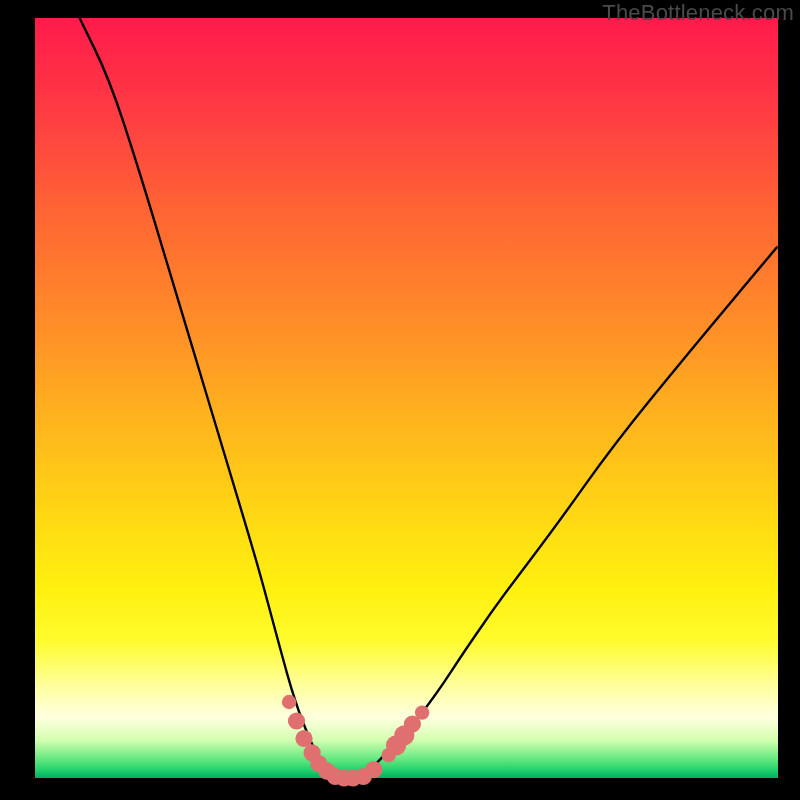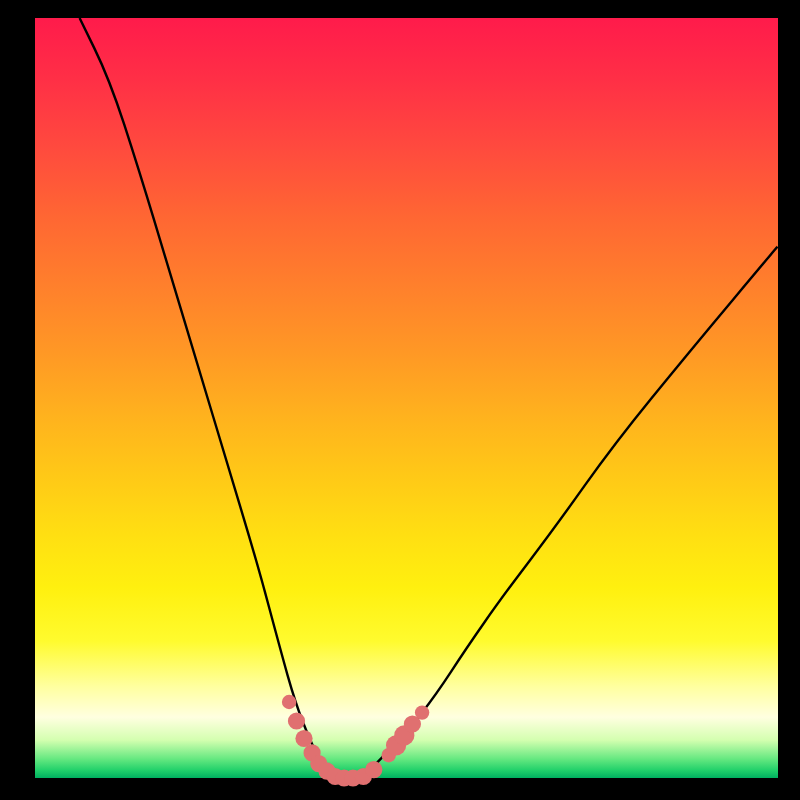--- a/index.html
+++ b/index.html
@@ -61,20 +61,21 @@
     top: 0;
     width: 743px;
     height: 760px;
     overflow: visible;
   }
 </style>
 </head>
 <body>
 
 <div class="frame">
+  <div class="watermark">TheBottleneck.com</div>
 
   <div class="plot-area">
     <svg class="curve" viewBox="0 0 743 760" preserveAspectRatio="none">
       <path id="curve-path" d="M 44.6 0.0 Q 44.6 0.0 59.4 30.4 Q 74.3 60.8 89.2 106.4 Q 104.0 152.0 118.9 201.4 Q 133.7 250.8 148.6 300.2 Q 163.5 349.6 178.3 399.0 Q 193.2 448.4 208.0 497.8 Q 222.9 547.2 234.0 589.0 Q 245.2 630.8 252.6 657.4 Q 260.1 684.0 267.5 703.0 Q 274.9 722.0 280.5 733.4 Q 286.1 744.8 291.6 750.5 Q 297.2 756.2 300.9 758.1 Q 304.6 760.0 308.3 760.0 Q 312.1 760.0 315.8 760.0 Q 319.5 760.0 326.9 756.2 Q 334.4 752.4 341.8 744.8 Q 349.2 737.2 360.4 725.8 Q 371.5 714.4 386.4 695.4 Q 401.2 676.4 416.1 653.6 Q 430.9 630.8 449.5 604.2 Q 468.1 577.6 494.1 543.4 Q 520.1 509.2 549.8 467.4 Q 579.5 425.6 616.7 380.0 Q 653.8 334.4 698.4 281.2 T 743.0 228.0" stroke="#000000" stroke-width="2.4" fill="none"></path>
       <g id="marker-group">
           <circle cx="254.1" cy="684.0" r="7.2" fill="#e07070"></circle>
           <circle cx="261.5" cy="703.0" r="8.6" fill="#e07070"></circle>
           <circle cx="269.0" cy="720.5" r="8.6" fill="#e07070"></circle>
           <circle cx="277.1" cy="734.9" r="8.6" fill="#e07070"></circle>
           <circle cx="283.8" cy="745.6" r="8.6" fill="#e07070"></circle>

